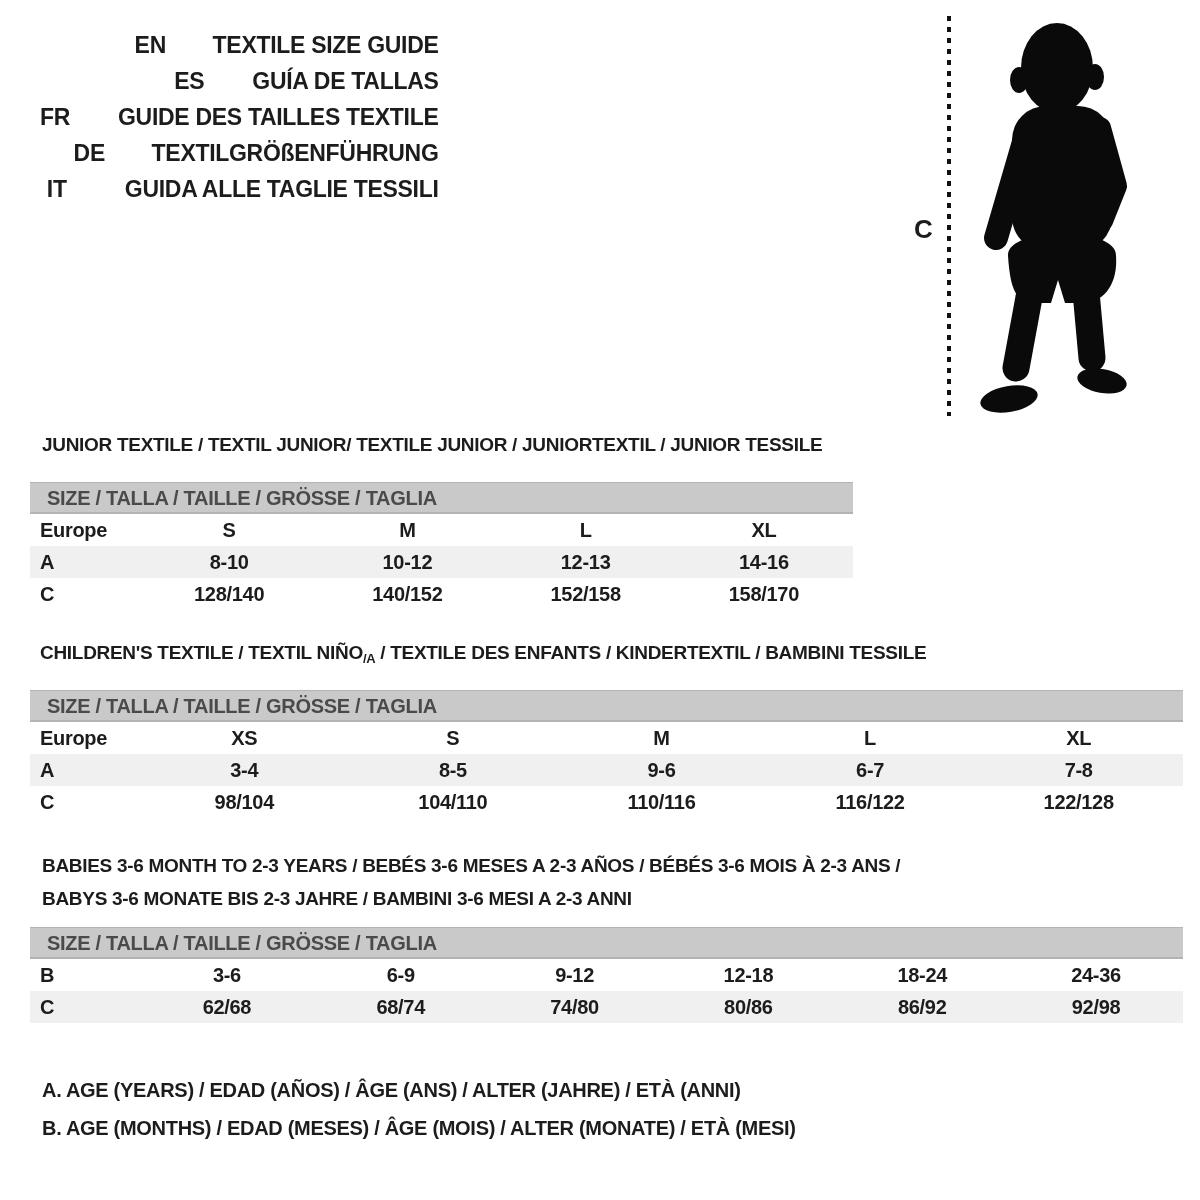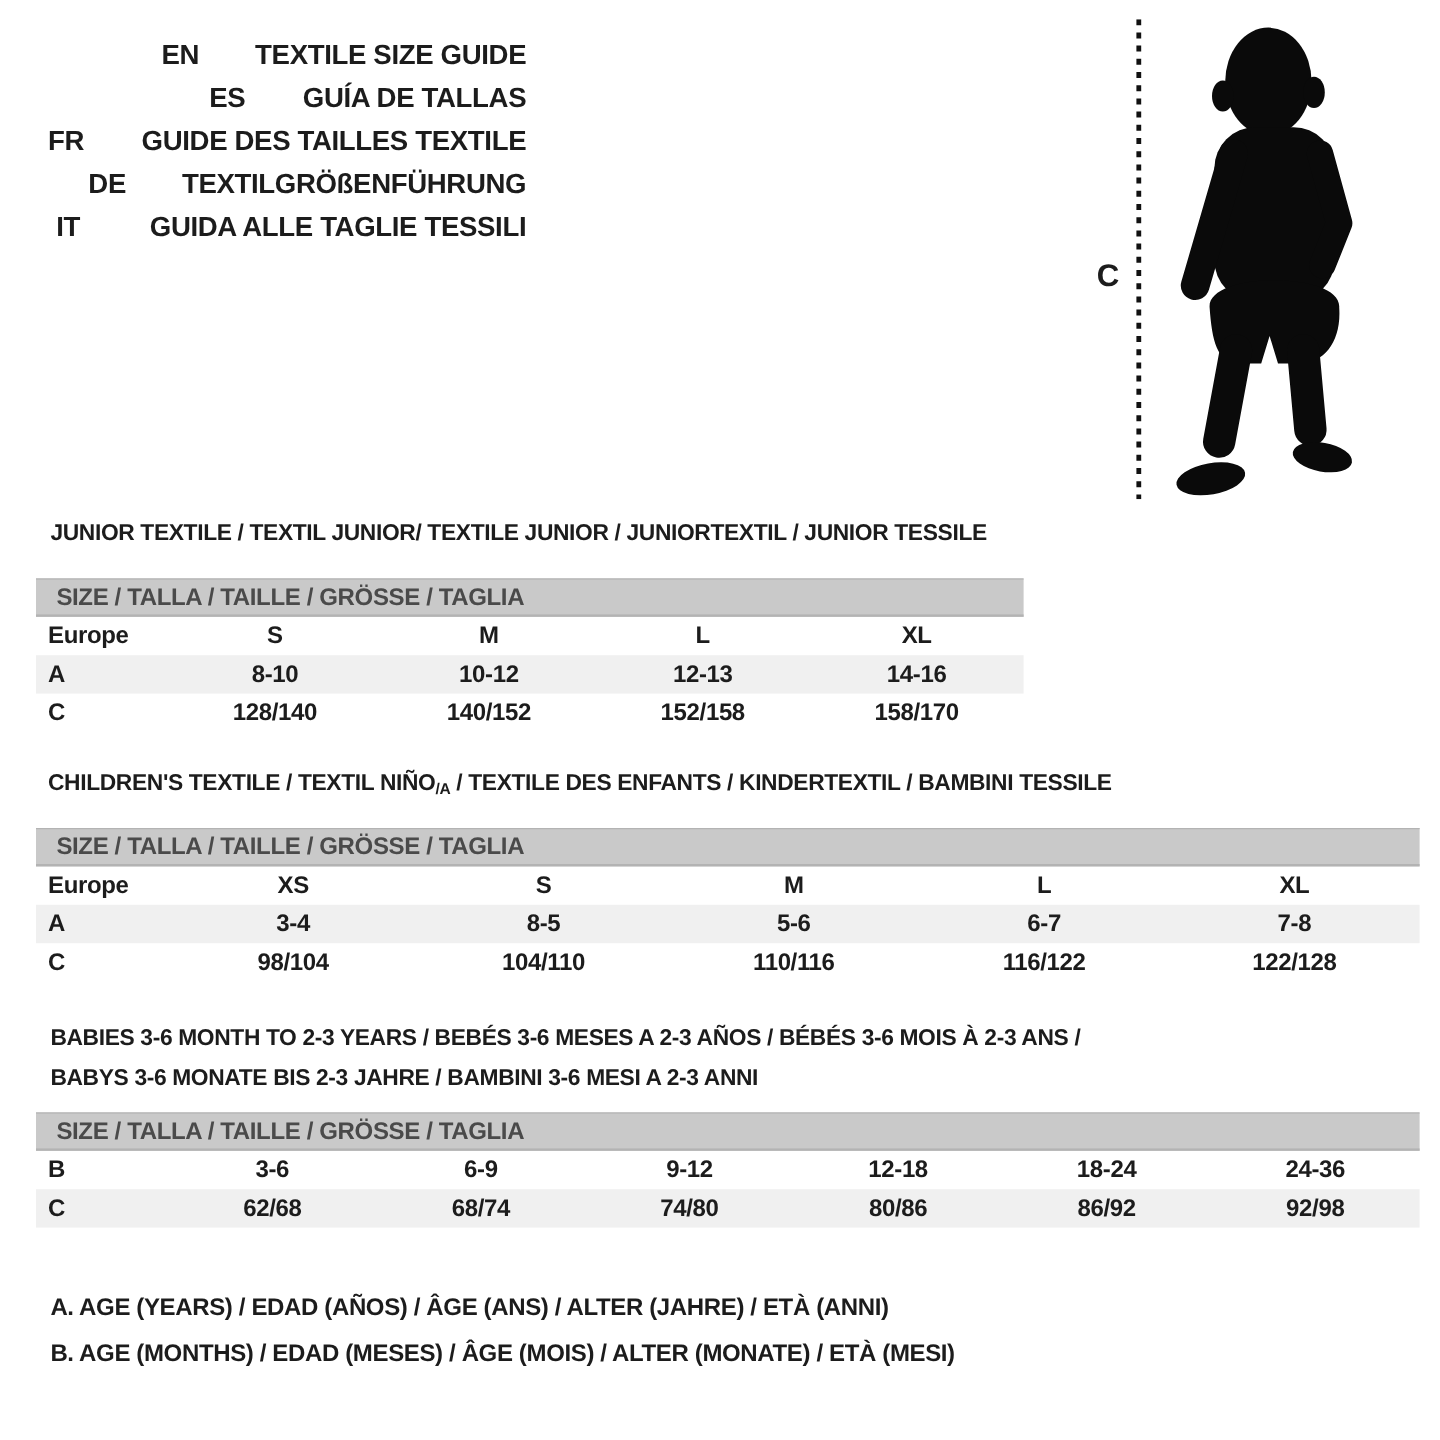--- a/index.html
+++ b/index.html
@@ -126,21 +126,21 @@
       <span class="cell">XS</span>
       <span class="cell">S</span>
       <span class="cell">M</span>
       <span class="cell">L</span>
       <span class="cell">XL</span>
     </div>
     <div class="size-row shade">
       <span class="row-label">A</span>
       <span class="cell">3-4</span>
       <span class="cell">8-5</span>
-      <span class="cell">5-6</span>
+      <span class="cell">9-6</span>
       <span class="cell">6-7</span>
       <span class="cell">7-8</span>
     </div>
     <div class="size-row">
       <span class="row-label">C</span>
       <span class="cell">98/104</span>
       <span class="cell">104/110</span>
       <span class="cell">110/116</span>
       <span class="cell">116/122</span>
       <span class="cell">122/128</span>

